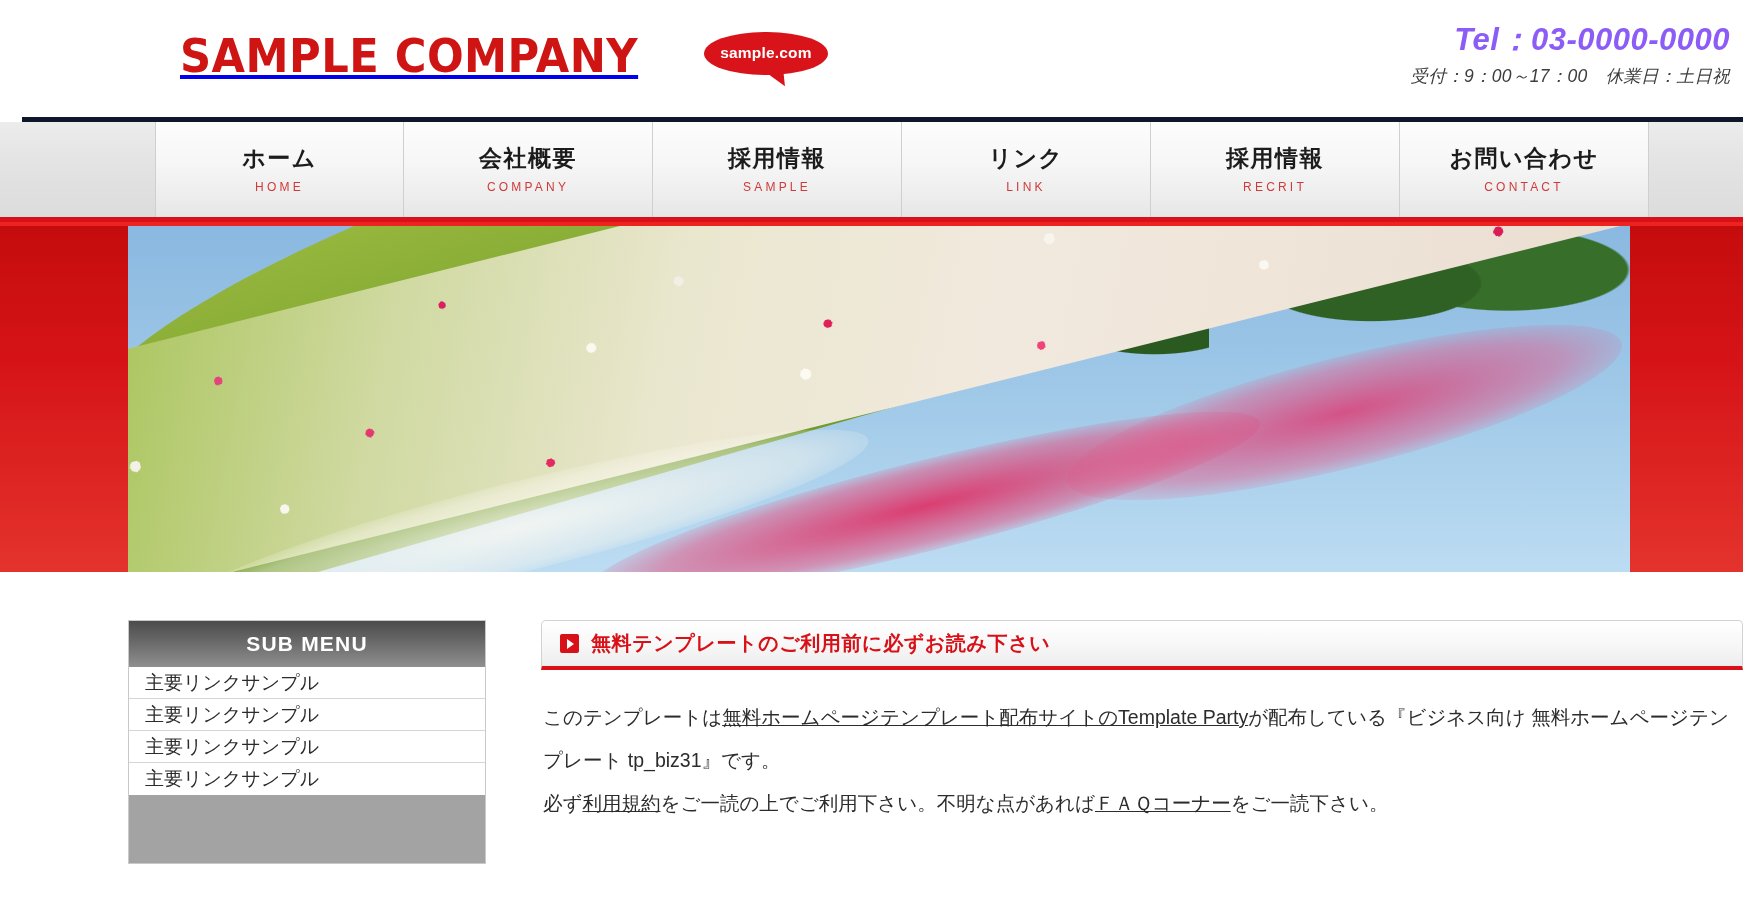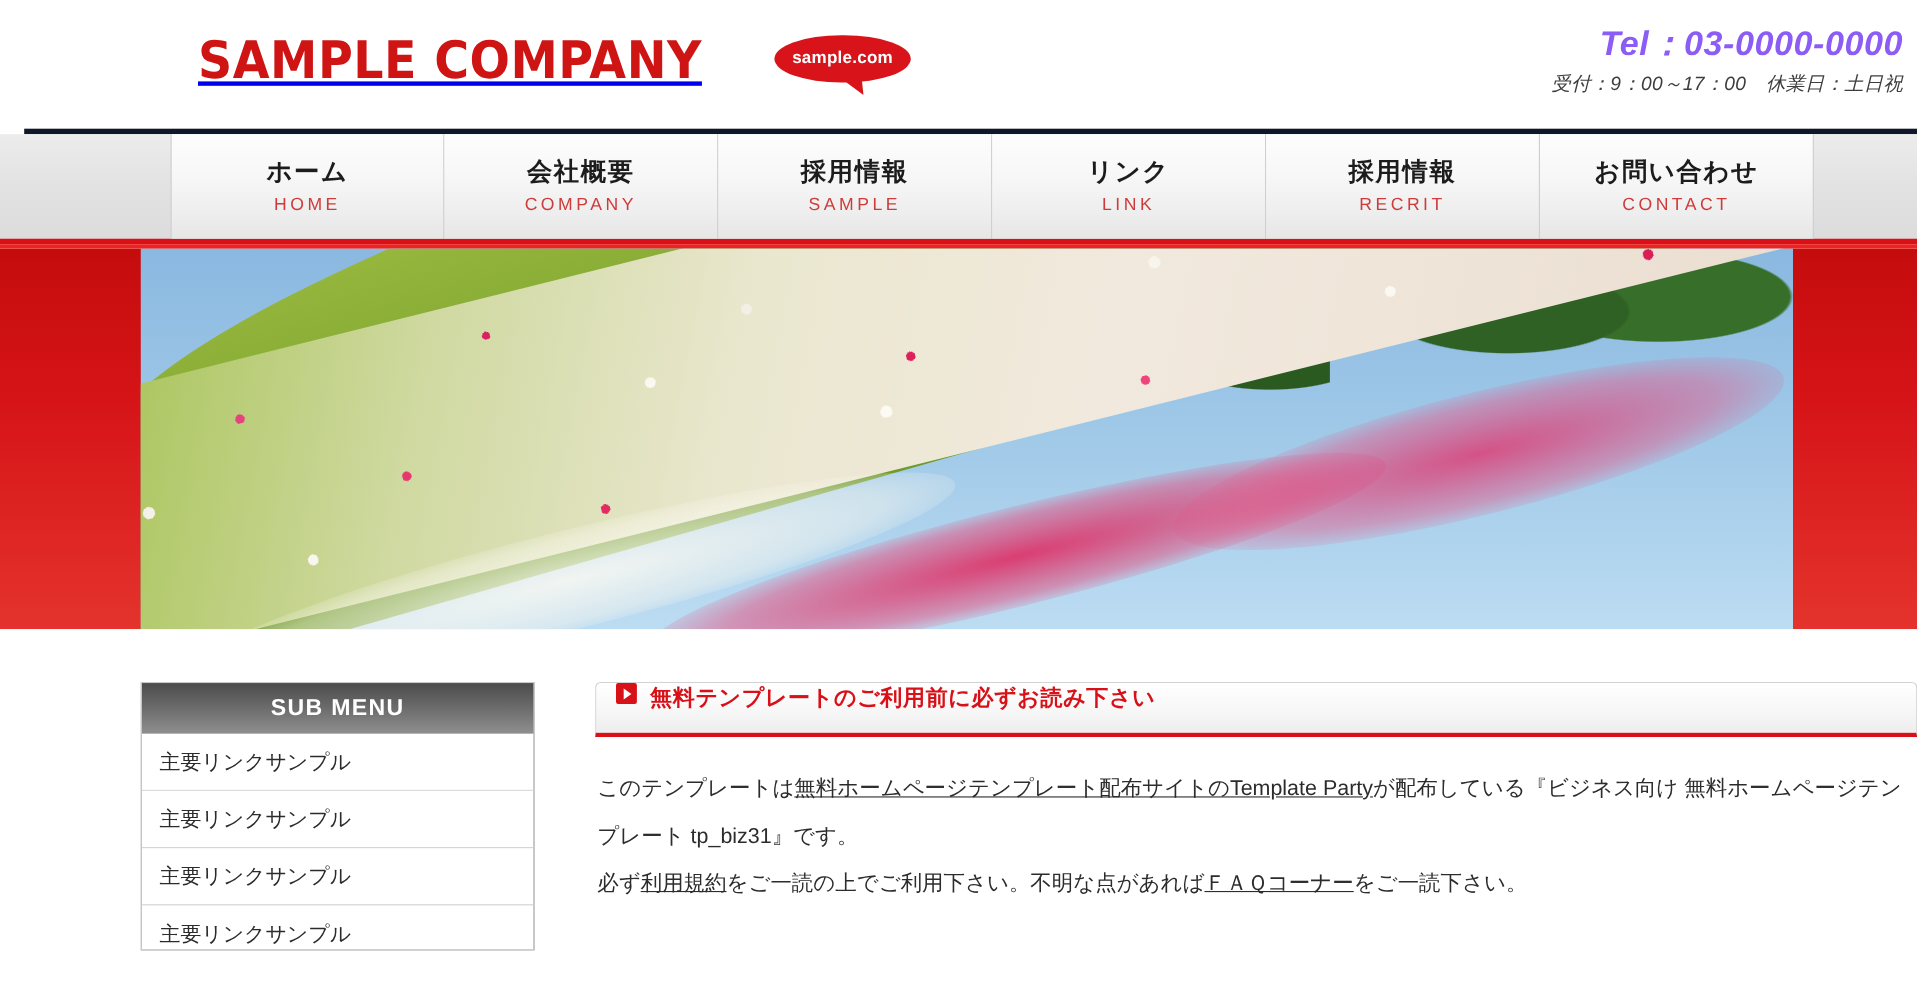--- a/index.html
+++ b/index.html
@@ -142,21 +142,21 @@
   .nav-item:first-child { border-left: 1px solid #cfcfcf; margin-left: 27px; }
   .nav-ja {
     font-size: 23px;
     font-weight: bold;
     color: #1c1c1c;
     letter-spacing: 1.5px;
     line-height: 1.1;
   }
   .nav-en {
     margin-top: 9px;
-    font-size: 16px;
+    font-size: 12px;
     color: #cf3a3a;
     letter-spacing: 3.2px;
     line-height: 1;
   }
 
   
   #hero {
     position: relative;
     width: 1743px;
     height: 350px;
@@ -314,40 +314,41 @@
     display: flex;
     align-items: center;
     justify-content: center;
     background: linear-gradient(to bottom, #4c4c4c 0%, #6b6b6b 48%, #8f8f8f 100%);
     color: #ffffff;
     font-size: 21px;
     font-weight: bold;
     letter-spacing: 1.2px;
   }
   .submenu-item {
-    height: 52px;
+    height: 32px;
     display: flex;
     align-items: center;
     padding-left: 16px;
     background: #ffffff;
     border-bottom: 1px solid #d5d5d5;
     font-size: 19px;
     color: #2b2b2b;
     cursor: pointer;
     text-decoration: none;
   }
   .submenu-item:last-child { border-bottom: none; }
 
   
   #main { flex: 1 1 auto; min-width: 0; }
 
   #notice-heading {
     position: relative;
     height: 50px;
     display: flex;
+    align-items: center;
     padding-left: 18px;
     background: linear-gradient(to bottom, #ffffff 0%, #f7f7f7 55%, #ededed 100%);
     border: 1px solid #d2d2d2;
     border-bottom: 4px solid #d81118;
     border-radius: 5px 5px 0 0;
   }
   #heading-icon {
     width: 19px;
     height: 19px;
     background: #d81118;

